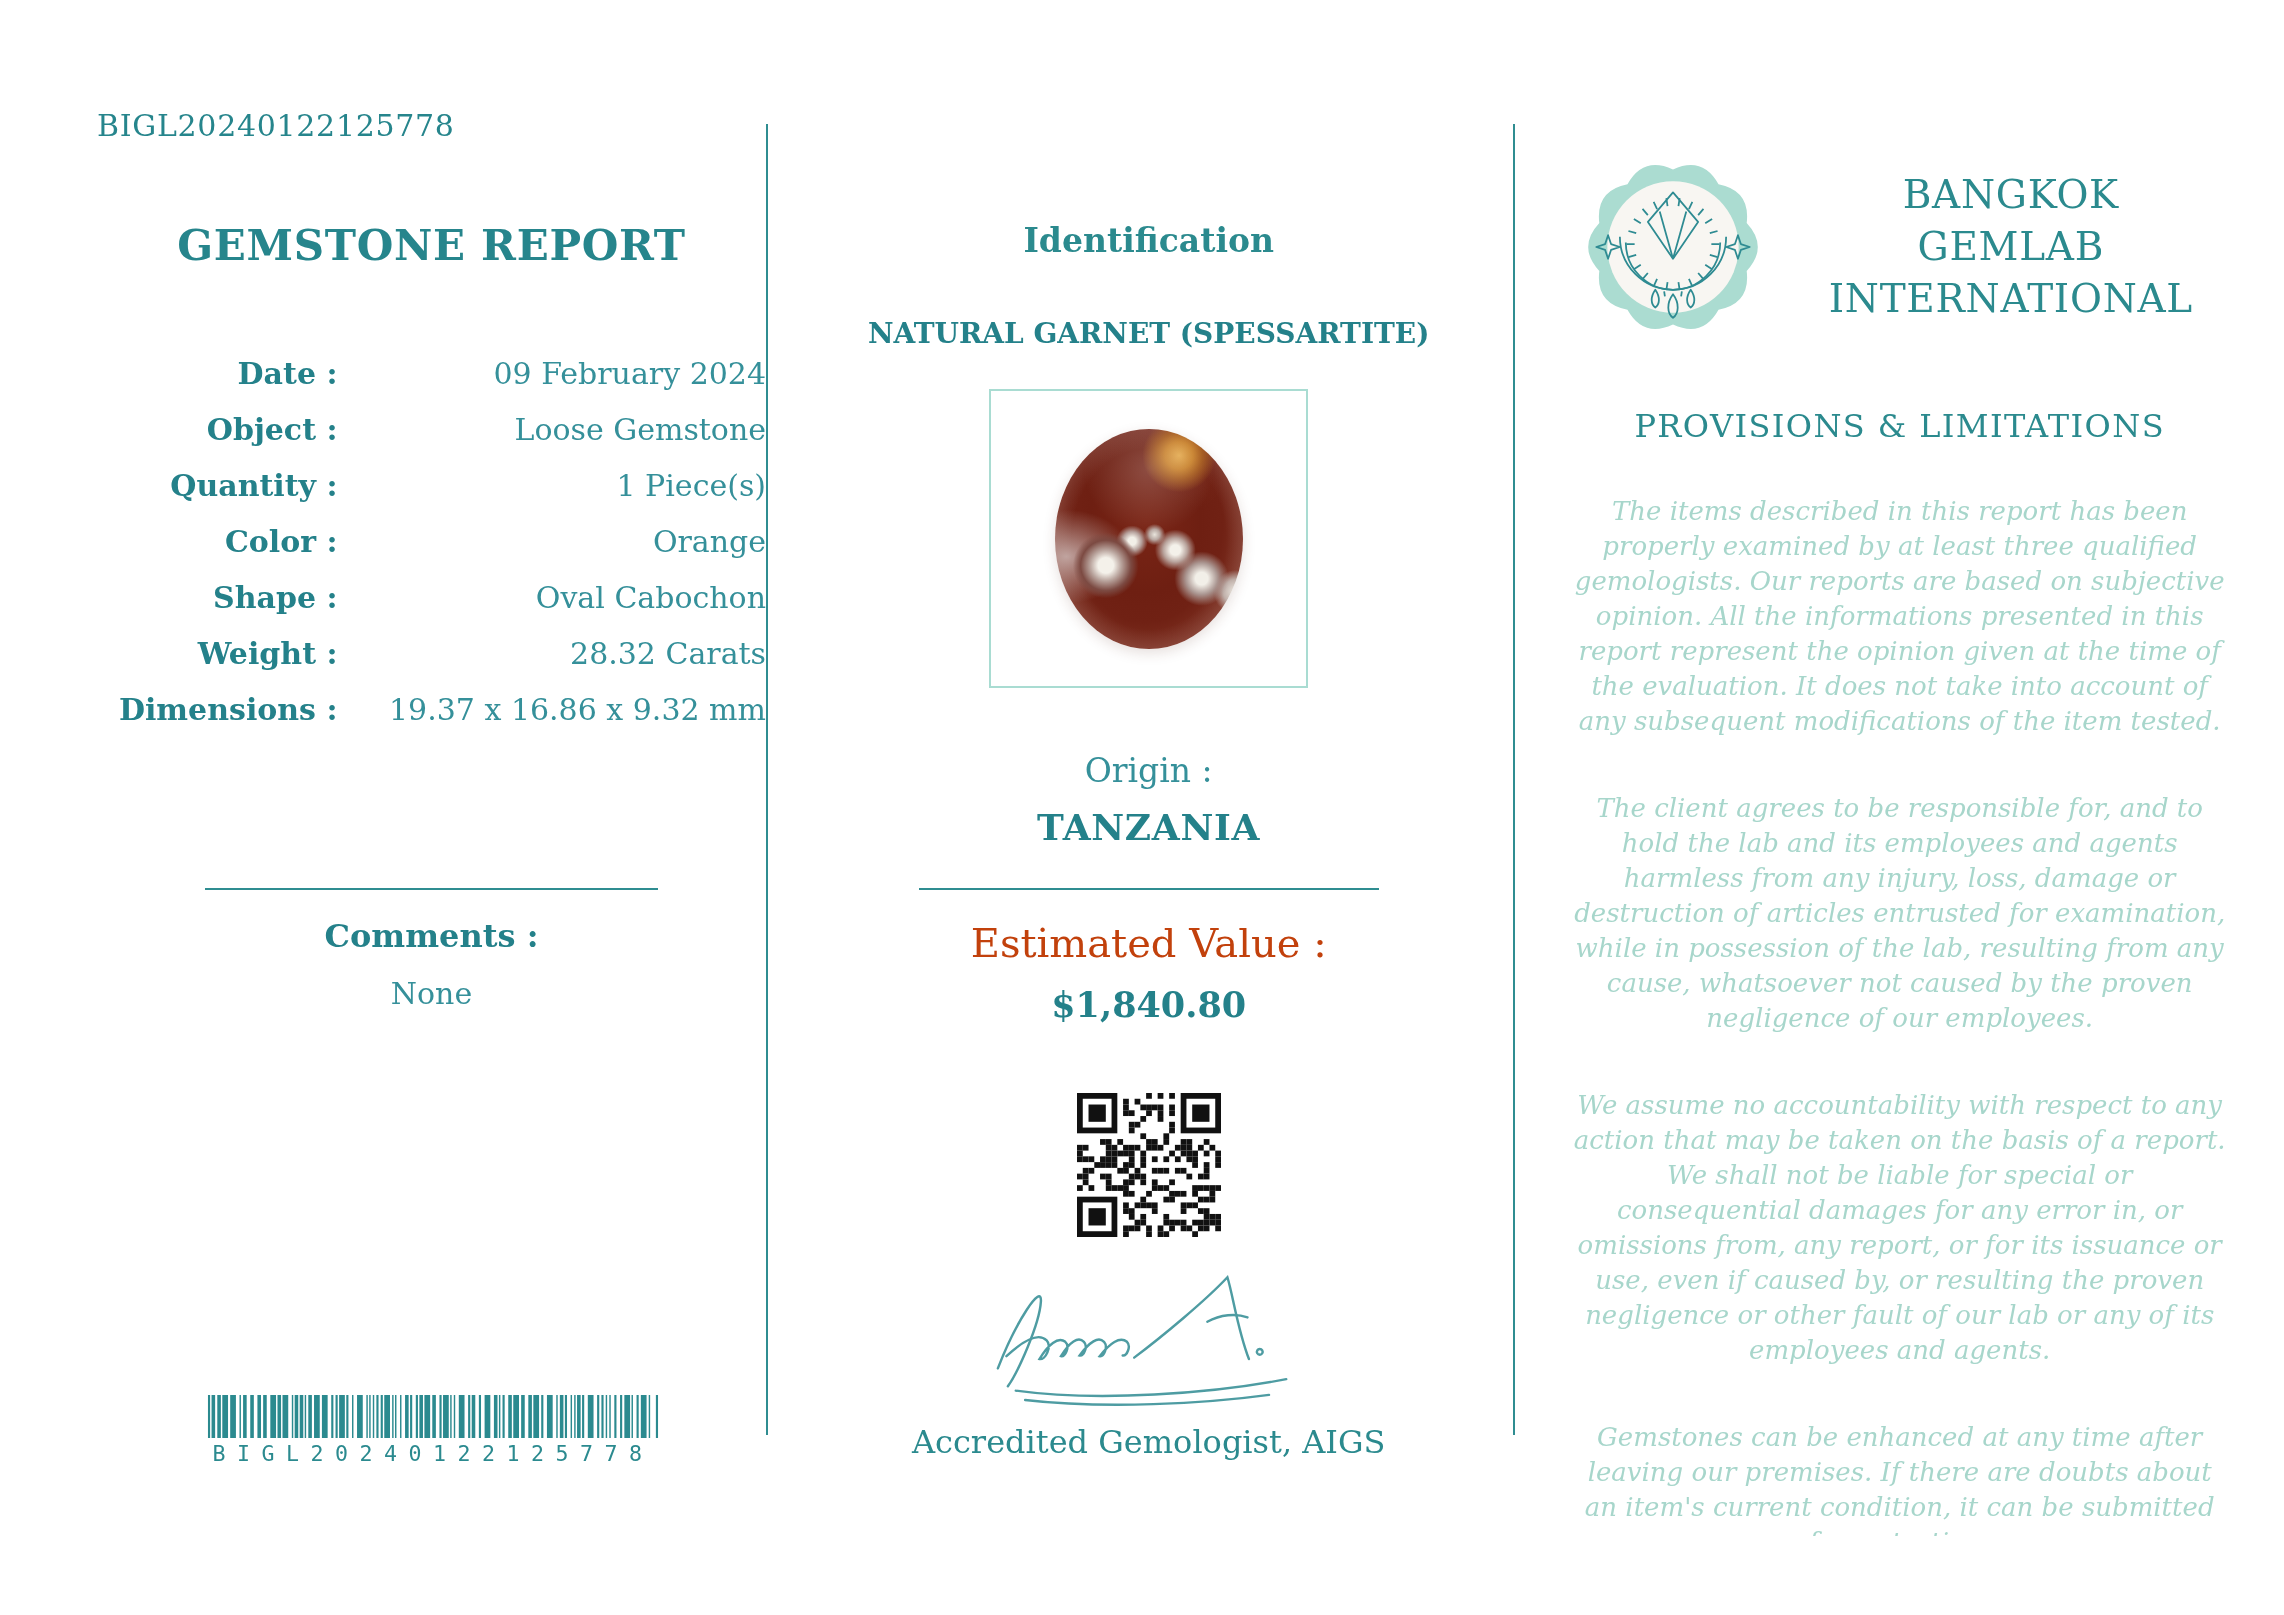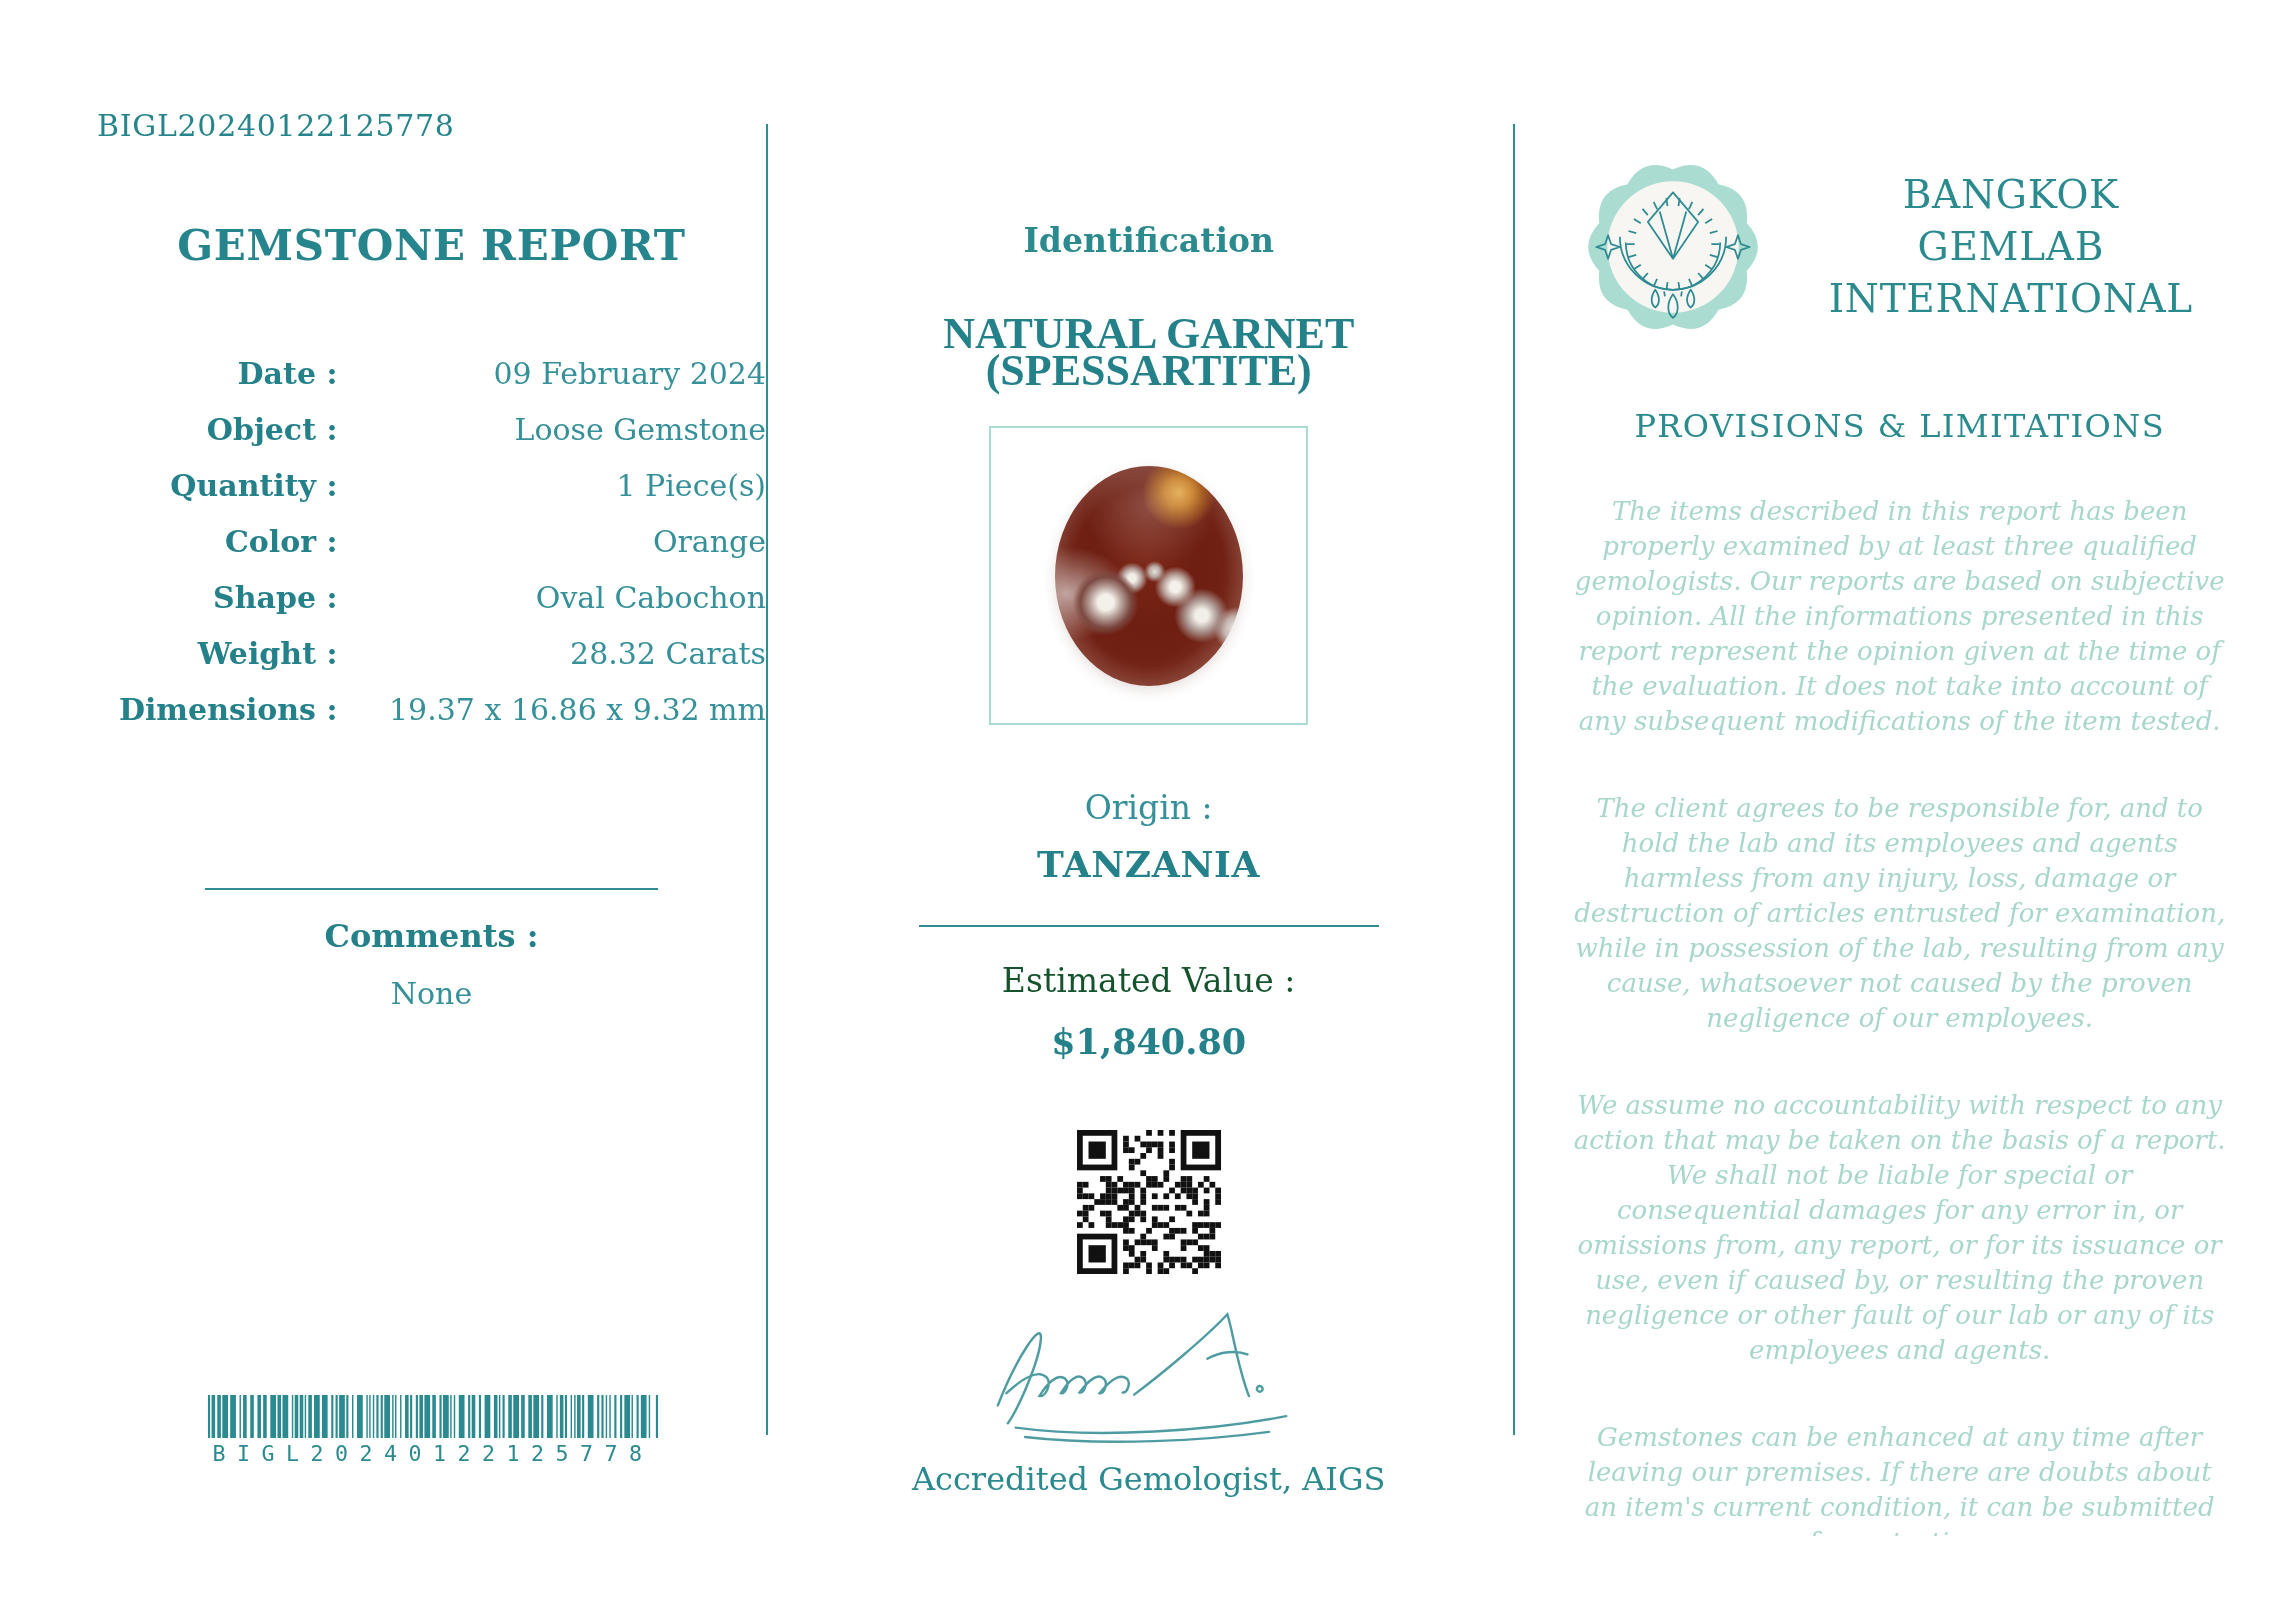--- a/index.html
+++ b/index.html
@@ -40,21 +40,21 @@
   .barcode-bars { width:452px; height:43px; }
   .barcode-text {
     margin-top:2.9px; text-align:center;
     font-family:"DejaVu Sans Mono","Liberation Mono",monospace;
     font-size:21.6px; letter-spacing:11.5px; color:#2b8a8f; white-space:nowrap;
   }
 
   
   .col.middle { width:745px; padding-top:223px; display:flex; flex-direction:column; align-items:center;padding-left:16px; }
   .ident-heading { font-size:33px; line-height:36px; color:#2b8a8e; }
-  .gem-name { margin-top:56px; font-size:44px; line-height:37px; font-weight:700; color:#24818a; text-align:center;font-family:Liberation Serif, serif; }
+  .gem-name { margin-top:56px; font-size:28px; line-height:37px; font-weight:700; color:#24818a; text-align:center; }
   .gem-box {
     margin-top:37px; width:319px; height:299px;
     border:2.9px solid #a9dcd2; background:#fff;
     display:flex; align-items:center; justify-content:center;
   }
   .gem {
     width:188px; height:220px; border-radius:50%;
     background:
       radial-gradient(circle at 50% 18%, rgba(255,255,255,0.20), rgba(255,255,255,0) 32%),
       radial-gradient(circle at 66% 12%, #e3a94e 0%, #c8812b 6%, #a55a1d 10%, rgba(140,60,20,0) 16%),
@@ -66,21 +66,21 @@
       radial-gradient(circle at 78% 68%, #f2efe8 0%, #f2efe8 3%, #ab9792 7.5%, rgba(0,0,0,0) 13%),
       radial-gradient(circle at 96% 74%, #efece4 0%, #c0b0aa 5%, rgba(0,0,0,0) 9%),
       radial-gradient(ellipse at 6% 58%, rgba(196,170,166,0.95) 0%, rgba(196,170,166,0) 26%),
       radial-gradient(ellipse at 50% 50%, rgba(0,0,0,0) 58%, rgba(170,125,118,0.55) 86%, rgba(198,172,168,0.85) 100%),
       radial-gradient(ellipse at 48% 42%, #7a2516 0%, #6e1f12 40%, #702114 56%, #7d3021 72%, #8a4d41 86%, #9a716c 100%);
     box-shadow: 0 4.3px 13px rgba(90,40,30,0.15);
   }
   .origin-label { margin-top:66px; font-size:33px; line-height:33px; color:#35909a; }
   .origin-value { margin-top:21.6px; font-size:36px; line-height:37px; font-weight:700; color:#24818a; letter-spacing:0.7px; }
   .rule-mid { width:460px; margin:42px 0 0; }
-  .value-label { margin-top:37px; font-size:33px; line-height:33px; color:#14532d; }
+  .value-label { margin-top:37px; font-size:40px; line-height:33px; color:#c2410c; }
   .value-amount { margin-top:27px; font-size:35px; line-height:36px; font-weight:700; color:#24818a; }
   .qr { margin-top:70px; width:144px; height:144px; }
   .signature-svg { margin-top:13px; width:345px; height:165px; }
   .signatory { margin-top:11.5px; font-size:32px; line-height:33px; color:#2b8a8e; }
 
   
   .col.right { flex:1; }
   .lab-header { margin:157px 43px 0 68px; display:flex; align-items:center; gap:17.3px; }
   .logo-svg { width:180px; height:180px; flex:0 0 auto; }
   .lab-name { flex:1; text-align:center; font-size:39px; line-height:52px; color:#2b8a8e; letter-spacing:0.7px; }

